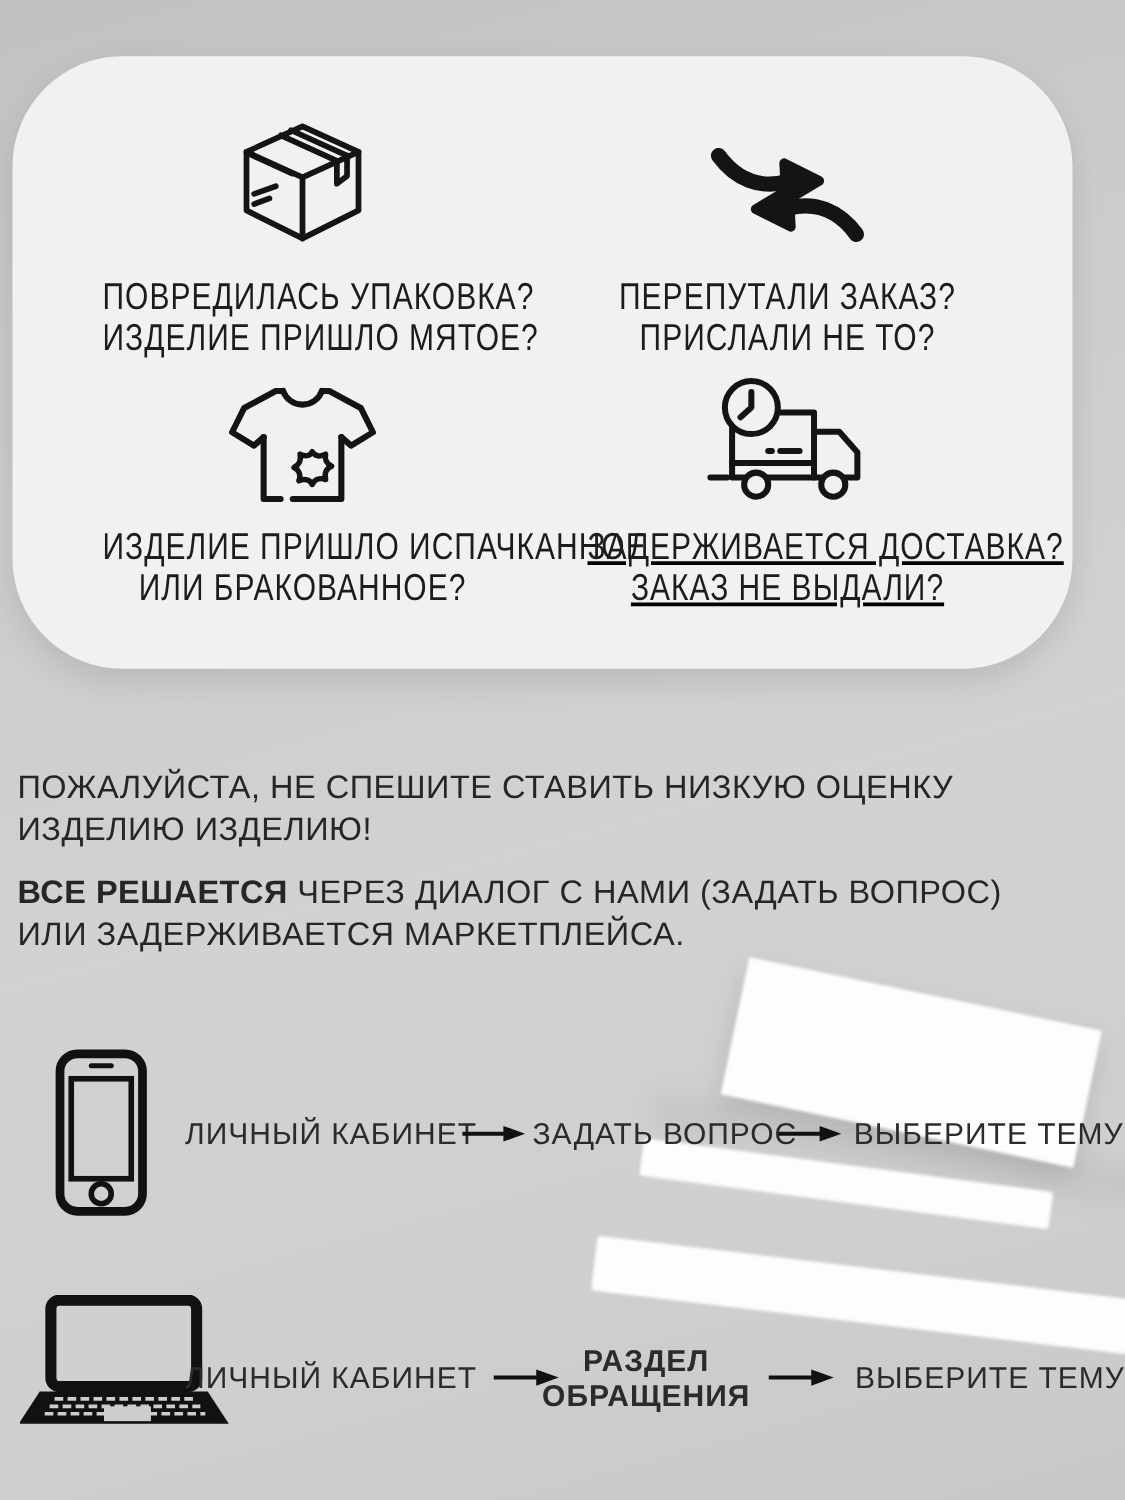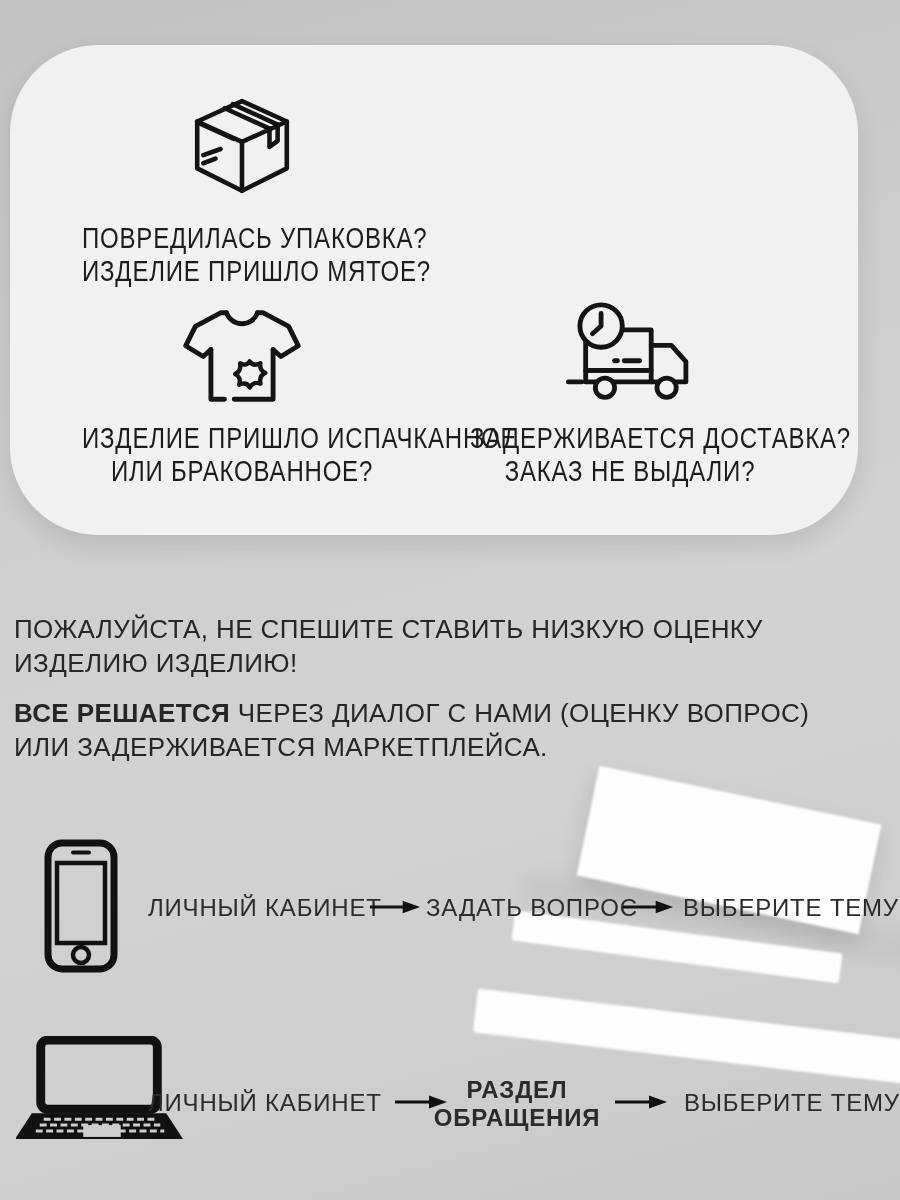--- a/index.html
+++ b/index.html
@@ -18,21 +18,21 @@
           transform:rotate(9deg);background:#bdbcbc;opacity:.45;filter:blur(9px);z-index:0;}
 
   
   .card{position:absolute;left:10px;top:45px;width:848px;height:490px;
         background:#f2f1f0;border-radius:88px;z-index:2;
         box-shadow:0 10px 24px rgba(0,0,0,.10);}
   .cell{position:absolute;width:400px;text-align:center;}
   .cell.c1{left:32px;top:28px;}
   .cell.c2{left:420px;top:28px;}
   .cell.c3{left:32px;top:252px;}
-  .cell.c4{left:420px;top:252px;}
+  .cell.c4{left:420px;top:252px;text-decoration:underline;}
   .icon-wrap{height:132px;display:flex;align-items:flex-end;justify-content:center;margin-bottom:16px;}
   .cell.c3 .icon-wrap,.cell.c4 .icon-wrap{height:110px;margin-bottom:14px;}
   .q{transform:scaleX(.8);transform-origin:50% 50%;color:#1c1c1c;}
   .q-line{font-size:30px;line-height:33px;letter-spacing:1px;white-space:nowrap;font-weight:400;}
 
   
   .msg{position:absolute;left:0;width:900px;text-align:left;color:#262626;z-index:2;padding-left:14px;}
   .msg .line{font-size:26px;line-height:34px;letter-spacing:.4px;}
   .plea{top:612px;}
   .solution{top:696px;}
@@ -69,20 +69,34 @@
           <path d="M17 61 L34 55"></path>
           <path d="M17 69 L29 64.5"></path>
         </svg>
       </div>
       <div class="q">
         <div class="q-line">ПОВРЕДИЛАСЬ УПАКОВКА?</div>
         <div class="q-line">ИЗДЕЛИЕ ПРИШЛО МЯТОЕ?</div>
       </div>
     </div>
 
+    <div class="cell c2">
+      <div class="icon-wrap">
+        <svg width="140" height="98" viewBox="0 0 150 112">
+          <path d="M12 20 C28 42 50 50 74 44" fill="none" stroke="#141414" stroke-width="14" stroke-linecap="round"></path>
+          <path d="M72 27 L104 43 L74 61 Z" fill="#141414" stroke="#141414" stroke-width="9" stroke-linejoin="round"></path>
+          <path d="M138 92 C122 70 100 62 76 68" fill="none" stroke="#141414" stroke-width="14" stroke-linecap="round"></path>
+          <path d="M78 85 L46 69 L76 51 Z" fill="#141414" stroke="#141414" stroke-width="9" stroke-linejoin="round"></path>
+        </svg>
+      </div>
+      <div class="q">
+        <div class="q-line">ПЕРЕПУТАЛИ ЗАКАЗ?</div>
+        <div class="q-line">ПРИСЛАЛИ НЕ ТО?</div>
+      </div>
+    </div>
 
     <div class="cell c3">
       <div class="icon-wrap">
         <svg width="120" height="102" viewBox="0 0 120 105" fill="none" stroke="#141414" stroke-width="5" stroke-linecap="round" stroke-linejoin="round">
           <path d="M44 8 L38 8 L12 22 L2 42 L20 53 L28 46"></path>
           <path d="M28 46 V97 H42"></path>
           <path d="M52 97 H92 V46"></path>
           <path d="M92 46 L100 53 L118 42 L108 22 L82 8 L76 8"></path>
           <path d="M44 8 A 17 17 0 0 0 76 8"></path>
           <path d="M68 58 C71 63 75 62 79 60 C78 65 80 68 84 70 C79 72 78 76 79 81 C74 79 70 81 68 85 C66 81 62 80 57 82 C59 77 57 73 53 71 C57 69 59 65 58 60 C62 62 66 62 68 58 Z" stroke-width="4.5"></path>
@@ -115,21 +129,21 @@
       </div>
     </div>
   </div>
 
   <div class="msg plea">
     <div class="line">ПОЖАЛУЙСТА, НЕ СПЕШИТЕ СТАВИТЬ НИЗКУЮ ОЦЕНКУ</div>
     <div class="line">ИЗДЕЛИЮ ИЗДЕЛИЮ!</div>
   </div>
 
   <div class="msg solution">
-    <div class="line"><span class="bold">ВСЕ РЕШАЕТСЯ</span><span> ЧЕРЕЗ ДИАЛОГ С НАМИ (ОЦЕНКУ ВОПРОС)</span></div>
+    <div class="line"><span class="bold">ВСЕ РЕШАЕТСЯ</span><span> ЧЕРЕЗ ДИАЛОГ С НАМИ (ЗАДАТЬ ВОПРОС)</span></div>
     <div class="line">ИЛИ ЗАДЕРЖИВАЕТСЯ МАРКЕТПЛЕЙСА.</div>
   </div>
 
   <div class="abs" style="left:43px;top:838px;">
     <svg width="76" height="136" viewBox="0 0 76 136" fill="none" stroke="#111111">
       <rect x="5" y="5" width="66" height="126" rx="14" stroke-width="7"></rect>
       <rect x="14" y="25" width="48" height="80" stroke-width="4.5"></rect>
       <path d="M30 14.5 H46" stroke-width="4" stroke-linecap="round"></path>
       <circle cx="38" cy="117" r="8" stroke-width="4.5"></circle>
     </svg>

